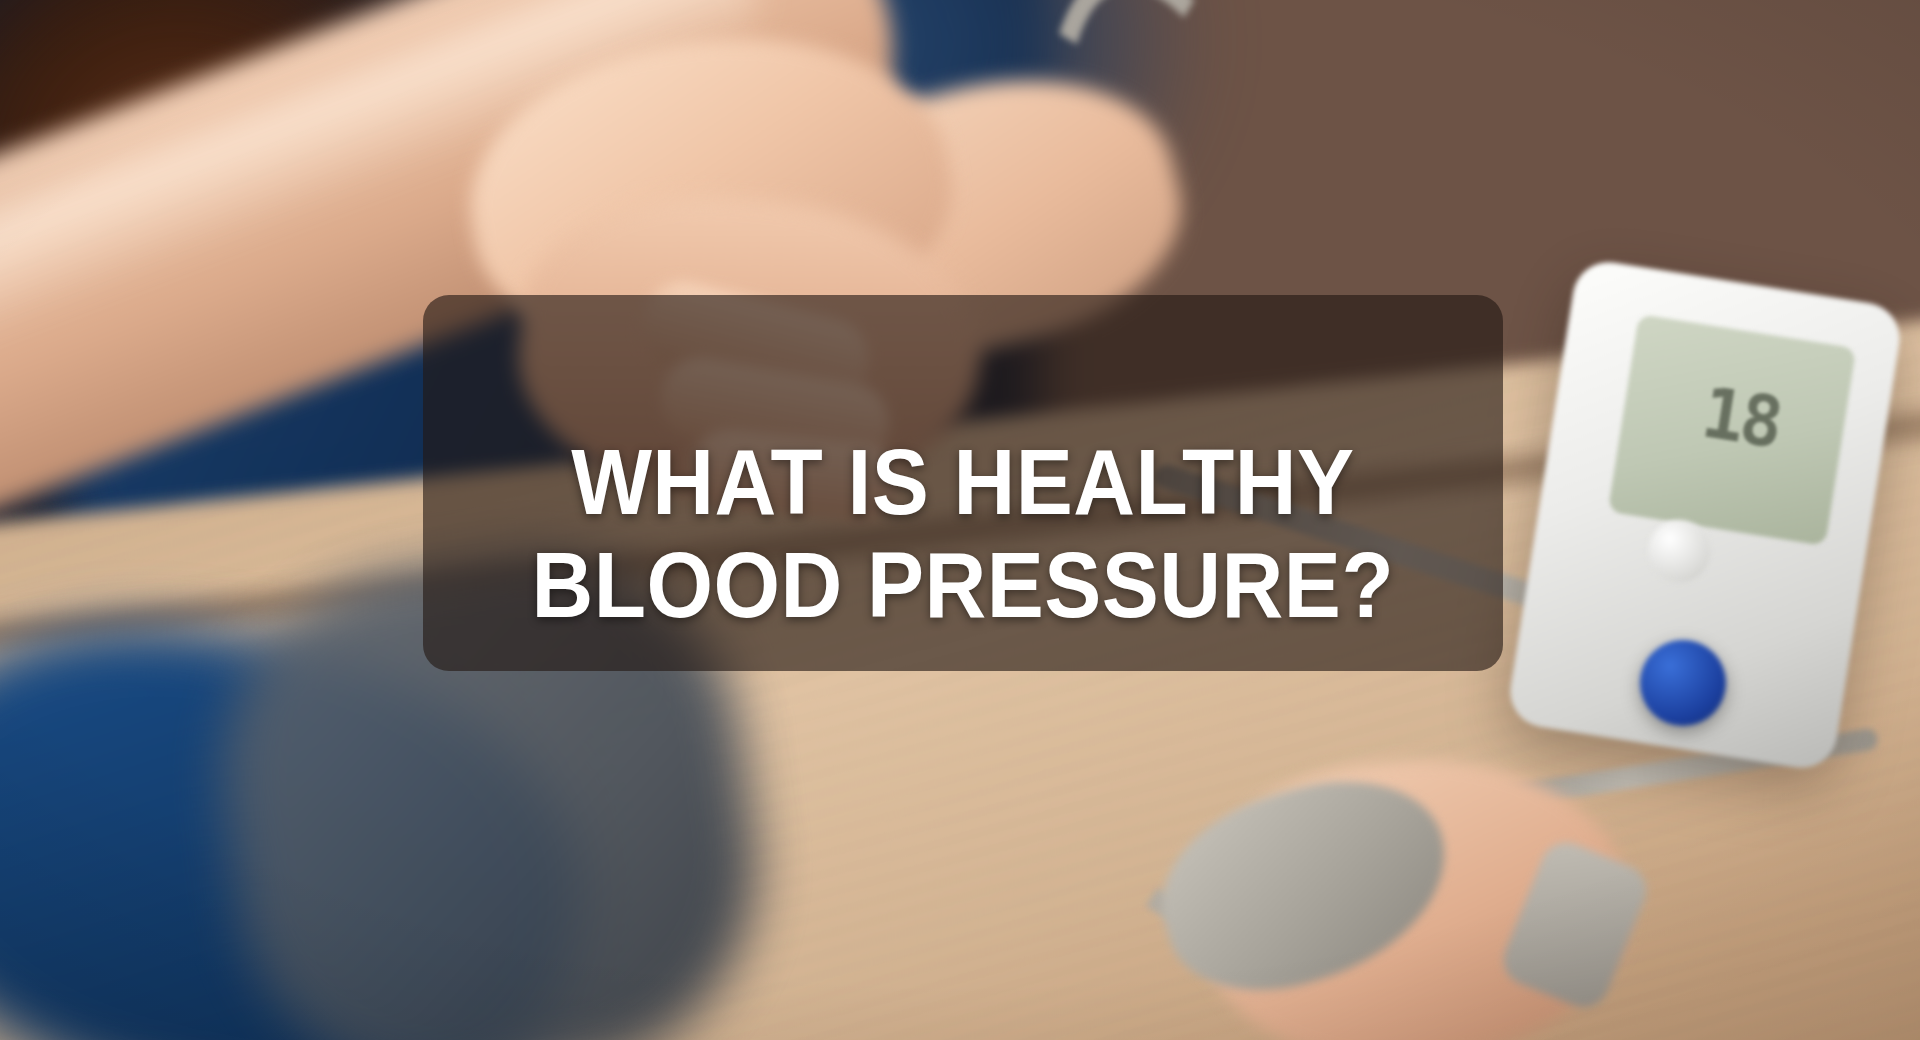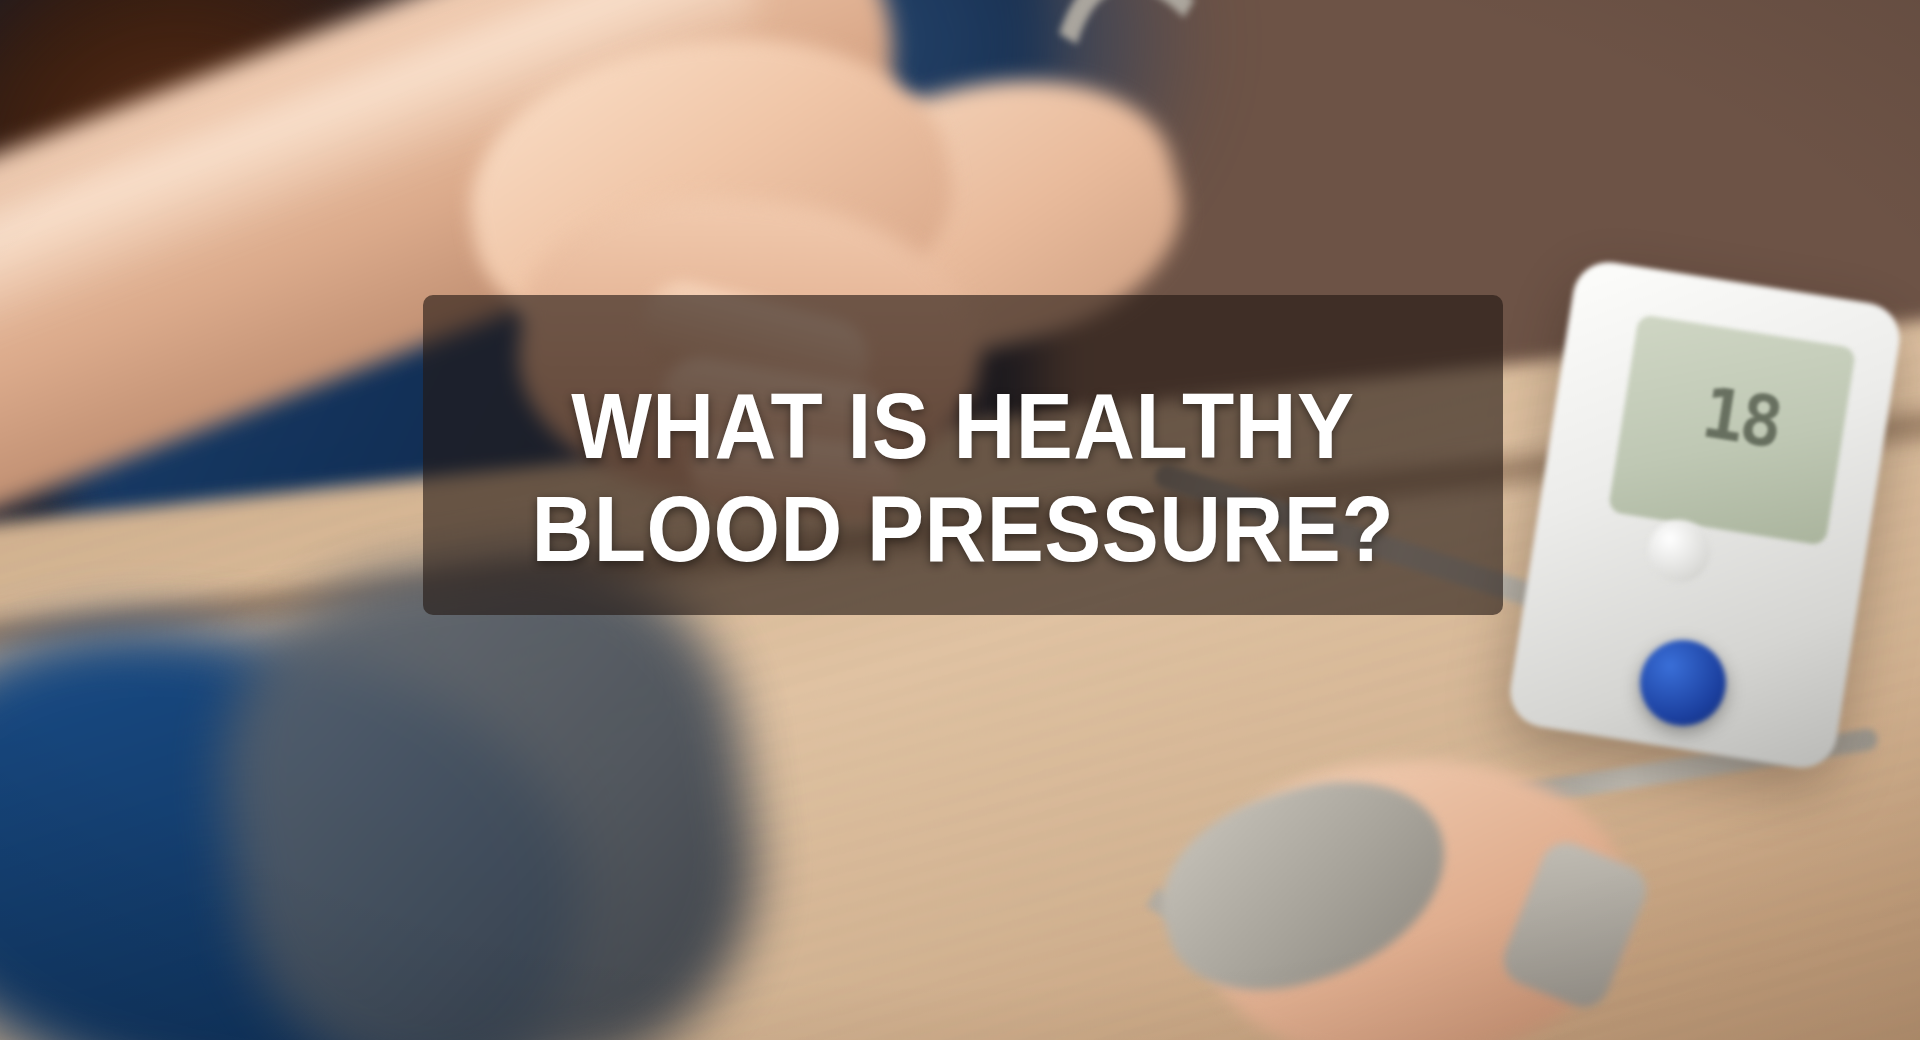--- a/index.html
+++ b/index.html
@@ -221,23 +221,23 @@
 
   .vignette {
     position:absolute; inset:0;
     background:radial-gradient(120% 110% at 50% 45%, rgba(0,0,0,0) 45%, rgba(0,0,0,.28) 100%);
   }
 
   
   #overlay-card {
     position:absolute;
     left:423px; top:295px;
-    width:1080px; height:320px;
+    width:1080px; height:376px;
     background:rgba(35,25,20,0.62);
-    border-radius:10px;
+    border-radius:26px;
     display:flex;
     flex-direction:column;
     align-items:center;
     justify-content:flex-end;
     padding-bottom:34px;
   }
   #headline {
     color:#ffffff;
     font-family:"Liberation Sans", sans-serif;
     font-weight:bold;

